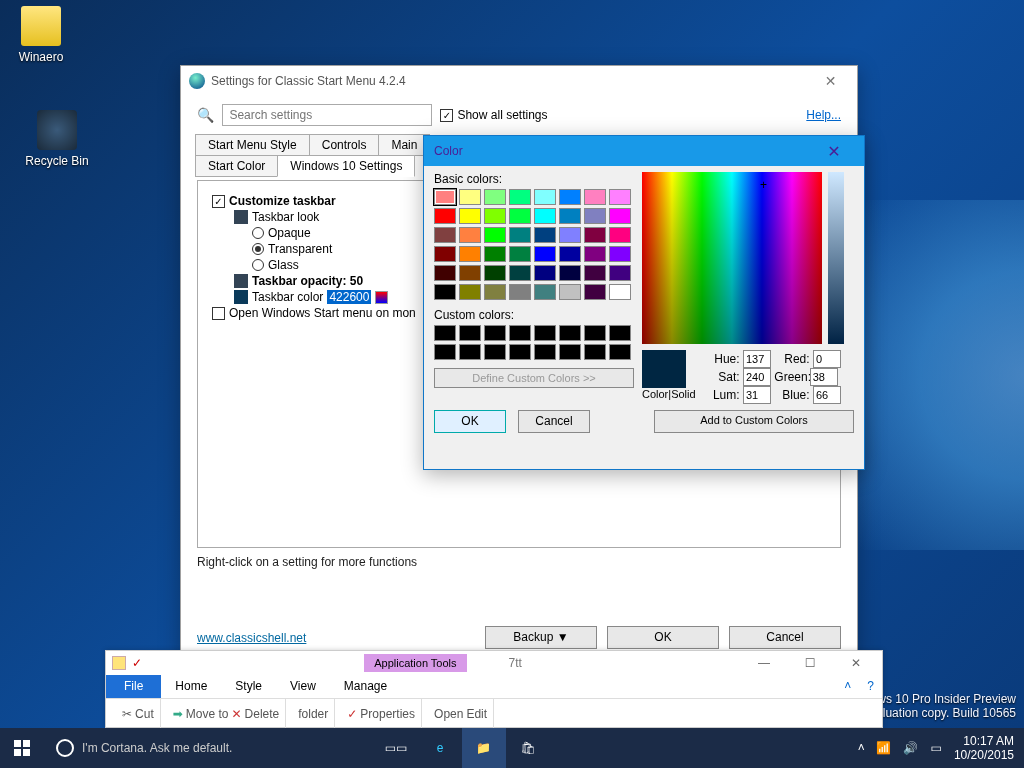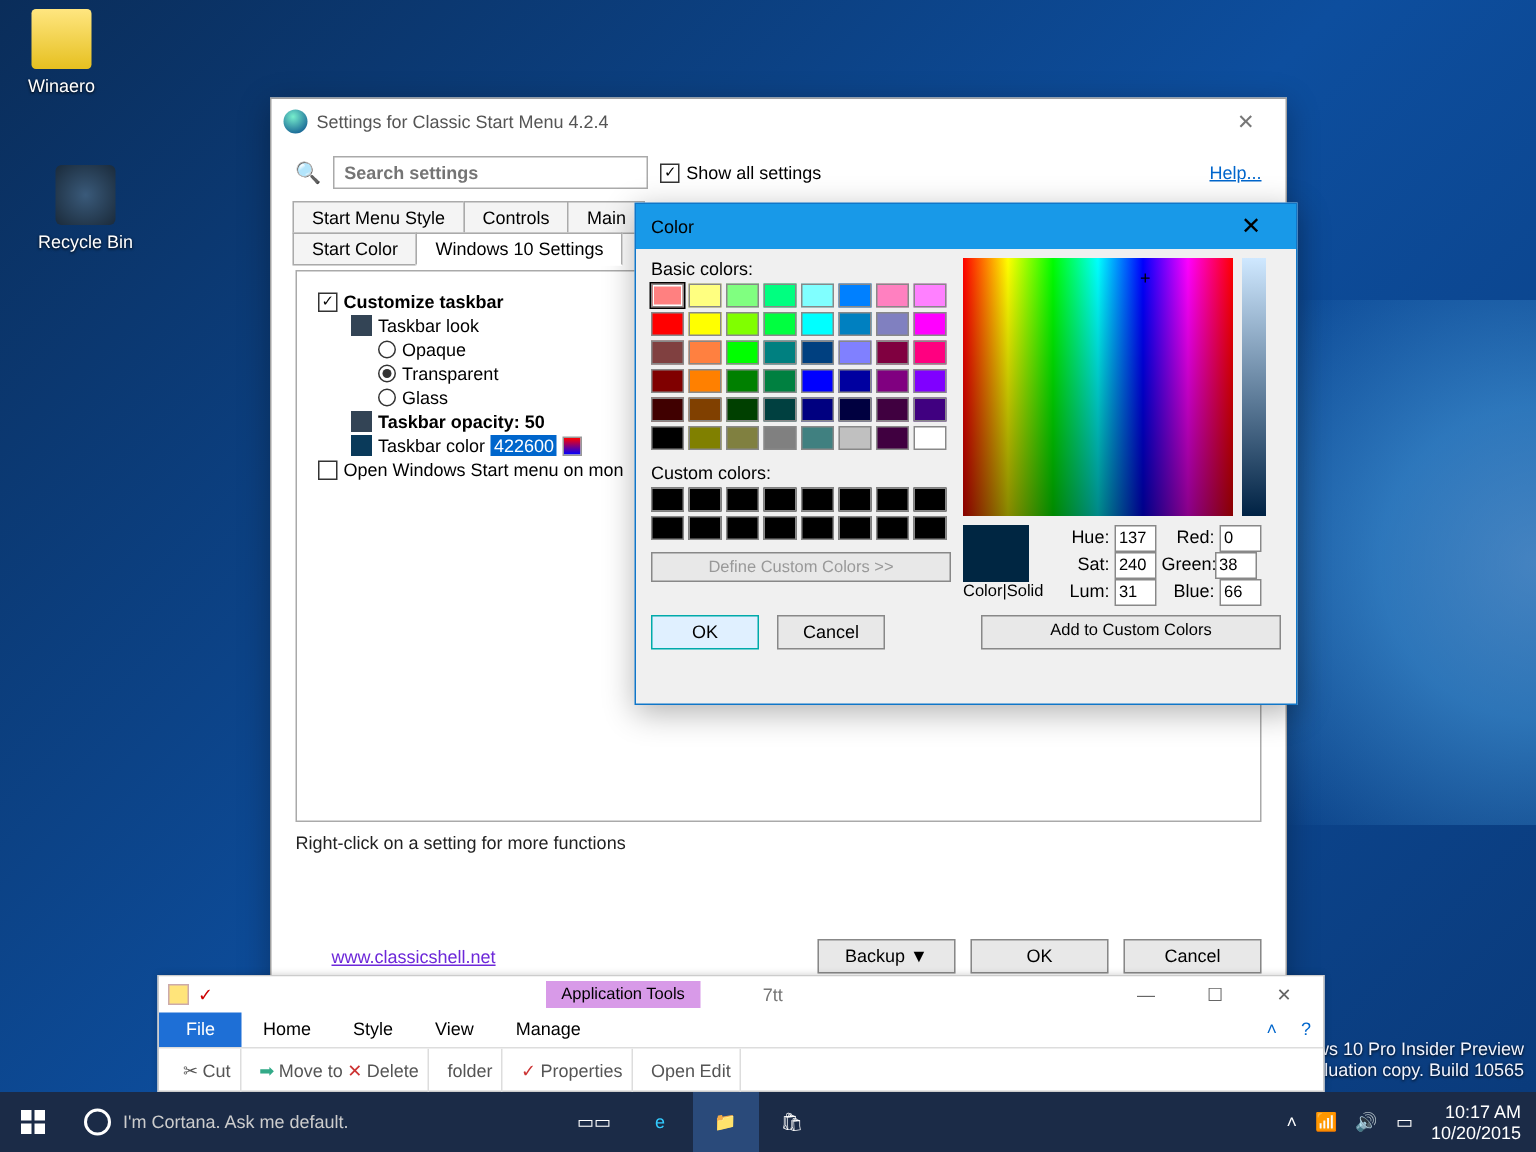--- a/index.html
+++ b/index.html
@@ -13,42 +13,42 @@
 .cortana { flex:0 0 330px; display:flex; align-items:center; gap:8px; padding:0 12px; height:40px; color:#ccc; }
 .cortana .circle { width:18px; height:18px; border:2px solid #fff; border-radius:50%; }
 .tray { margin-left:auto; display:flex; align-items:center; gap:12px; padding:0 10px; }
 .clock { text-align:right; line-height:1.2; font-size:11px; }
 .settings-window { position:absolute; left:180px; top:65px; width:678px; height:595px; background:#fff; border:1px solid #a0a0a0; box-shadow:0 5px 20px rgba(0,0,0,.3); }
 .titlebar { height:30px; display:flex; align-items:center; padding:0 4px 0 8px; gap:6px; color:#555; }
 .titlebar .close { margin-left:auto; width:45px; text-align:center; color:#777; font-size:14px; }
 .app-icon { width:16px; height:16px; border-radius:50%; background:radial-gradient(circle at 40% 30%,#7ec,#048); }
 .search-row { display:flex; align-items:center; padding:8px 16px; gap:8px; }
 .search-ic { color:#888; font-size:14px; }
-.search-in { flex:0 0 210px; height:22px; border:1px solid #aaa; padding:0 6px;font-weight:bold; }
+.search-in { flex:0 0 210px; height:22px; border:1px solid #aaa; padding:0 6px; }
 .showall { display:flex; align-items:center; gap:4px; }
 .help { margin-left:auto; color:#06c; text-decoration:underline; }
 .tabs { position:relative; padding:0 14px; }
 .tab-row { display:flex; }
 .tab { border:1px solid #aaa; background:#fff; padding:3px 12px; margin-right:-1px; margin-bottom:-1px; position:relative; }
 .tab.active { border-bottom:1px solid #fff; z-index:2; }
 .tab.back { background:#f4f4f4; }
 .tree-panel { border:1px solid #aaa; margin:4px 16px 0; height:368px; padding:12px 14px; overflow:hidden; }
 .tree-row { display:flex; align-items:center; gap:4px; padding:1px 0; }
 .indent1 { padding-left:22px; }
 .indent2 { padding-left:40px; }
 .sq { width:13px; height:13px; border:1px solid #333; display:flex; align-items:center; justify-content:center; font-size:10px; }
 .ic { width:14px; height:14px; background:#345; display:inline-block; }
 .color-val { background:#06c; color:#fff; padding:0 2px; }
 .hint { padding:6px 16px; color:#222; font-size:12px; line-height:1.4; }
 .bottom-row { position:absolute; bottom:10px; left:16px; right:16px; display:flex; align-items:center; gap:10px; }
-.link { color:#6d28d9; text-decoration:underline;margin-left:24px; }
-.btn { width:92px; height:23px; border:1px solid #888; background:#e8e8e8; text-align:center; line-height:21px; }
+.link { color:#0369a1; text-decoration:underline; }
+.btn { width:112px; height:23px; border:1px solid #888; background:#e8e8e8; text-align:center; line-height:21px; }
 .btn.blue { border:1px solid #0aa; background:#e0f0ff; }
 .color-dialog { position:absolute; left:423px; top:135px; width:442px; height:335px; background:#f0f0f0; border:1px solid #1076c8; box-shadow:0 5px 20px rgba(0,0,0,.3); }
-.color-titlebar { height:30px; background:#1899e8; color:#000000; display:flex; align-items:center; padding:0 10px; }
+.color-titlebar { height:30px; background:#1899e8; color:#4c1d95; display:flex; align-items:center; padding:0 10px; }
 .color-titlebar .x { margin-left:auto; width:40px; text-align:center; font-size:16px; }
 .cd-body { padding:6px 10px; display:flex; gap:8px; }
 .swatch-col { flex:0 0 200px; }
 .swatch-grid { display:grid; grid-template-columns:repeat(8,22px); gap:3px; margin:3px 0 8px; }
 .swatch { width:22px; height:16px; border:1px solid #888; }
 .swatch.sel { outline:1px solid #000; box-shadow:0 0 0 1px #fff inset; }
 .grad-col { flex:1; display:flex; gap:6px; }
 .gradient { width:180px; height:172px; background:linear-gradient(to bottom, transparent 0%, #888 100%), linear-gradient(to right,red,yellow,lime,cyan,blue,magenta,red); background-blend-mode:multiply; position:relative; }
 .lum-bar { width:16px; height:172px; background:linear-gradient(to bottom,#cfe8ff,#024); }
 .cs-row { display:flex; gap:12px; margin-top:6px; align-items:flex-start; }

